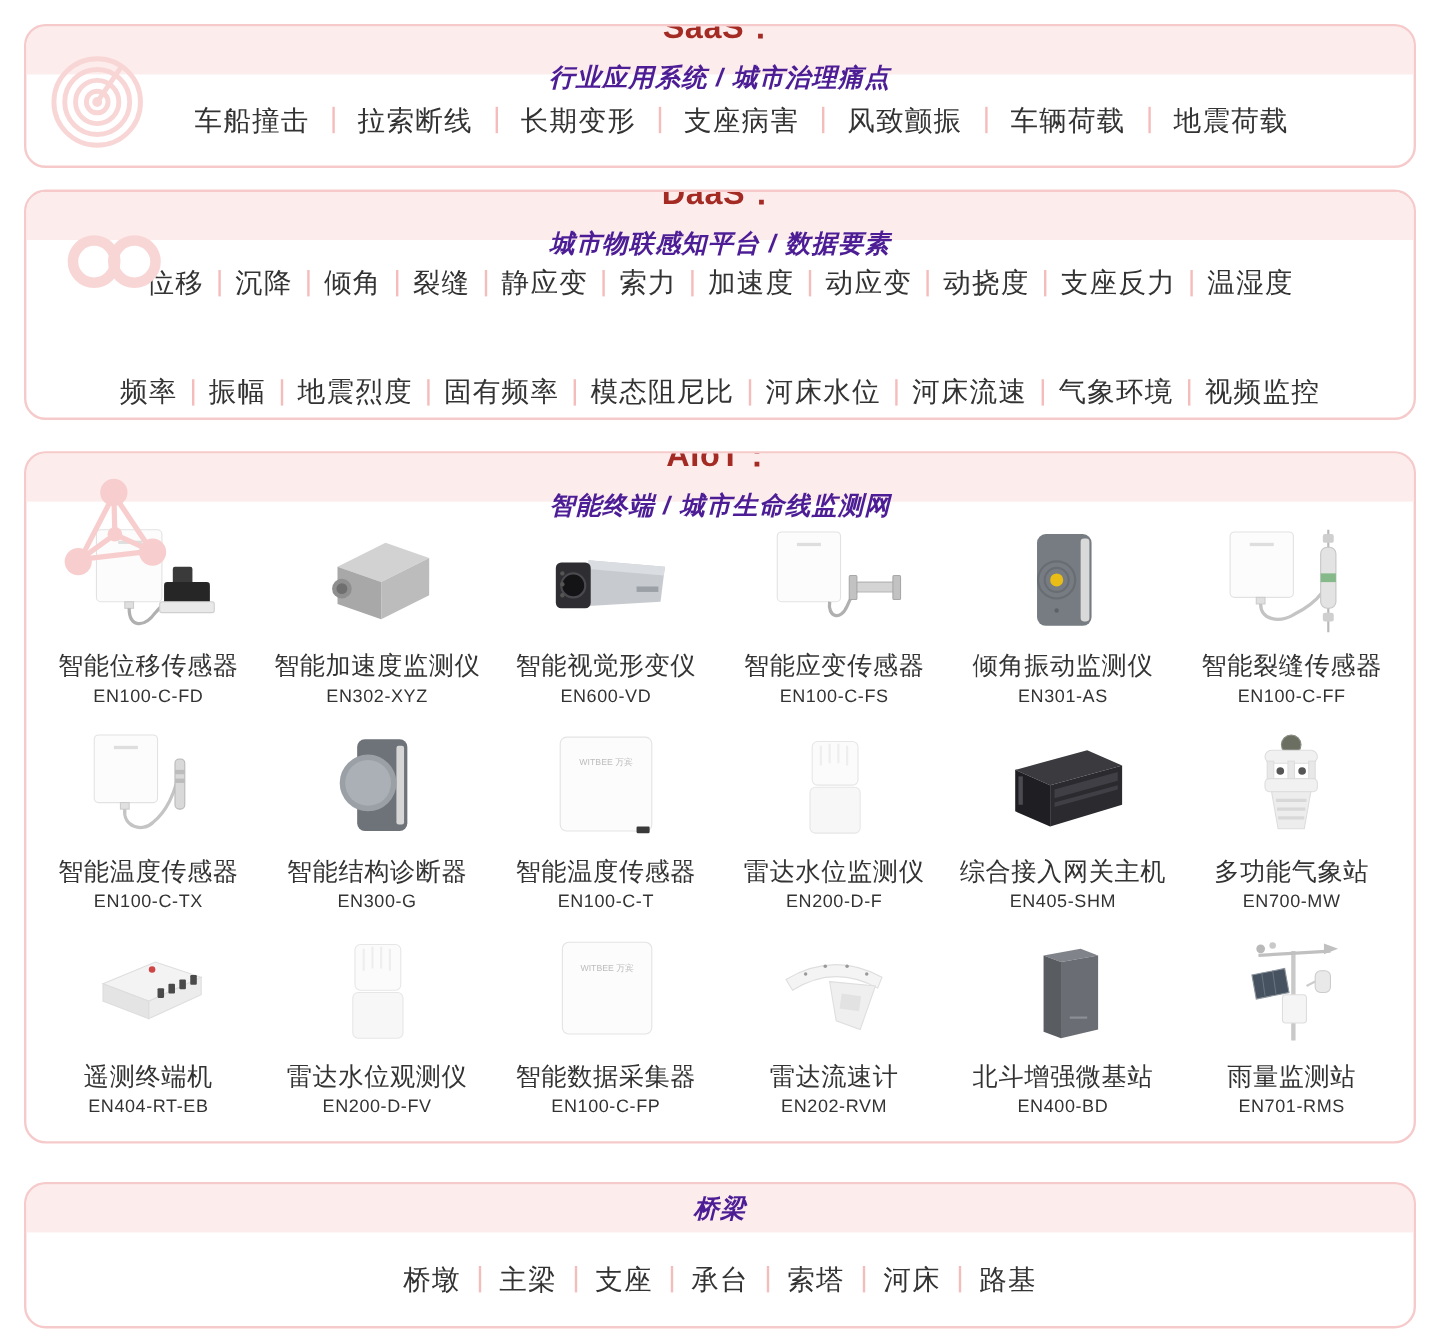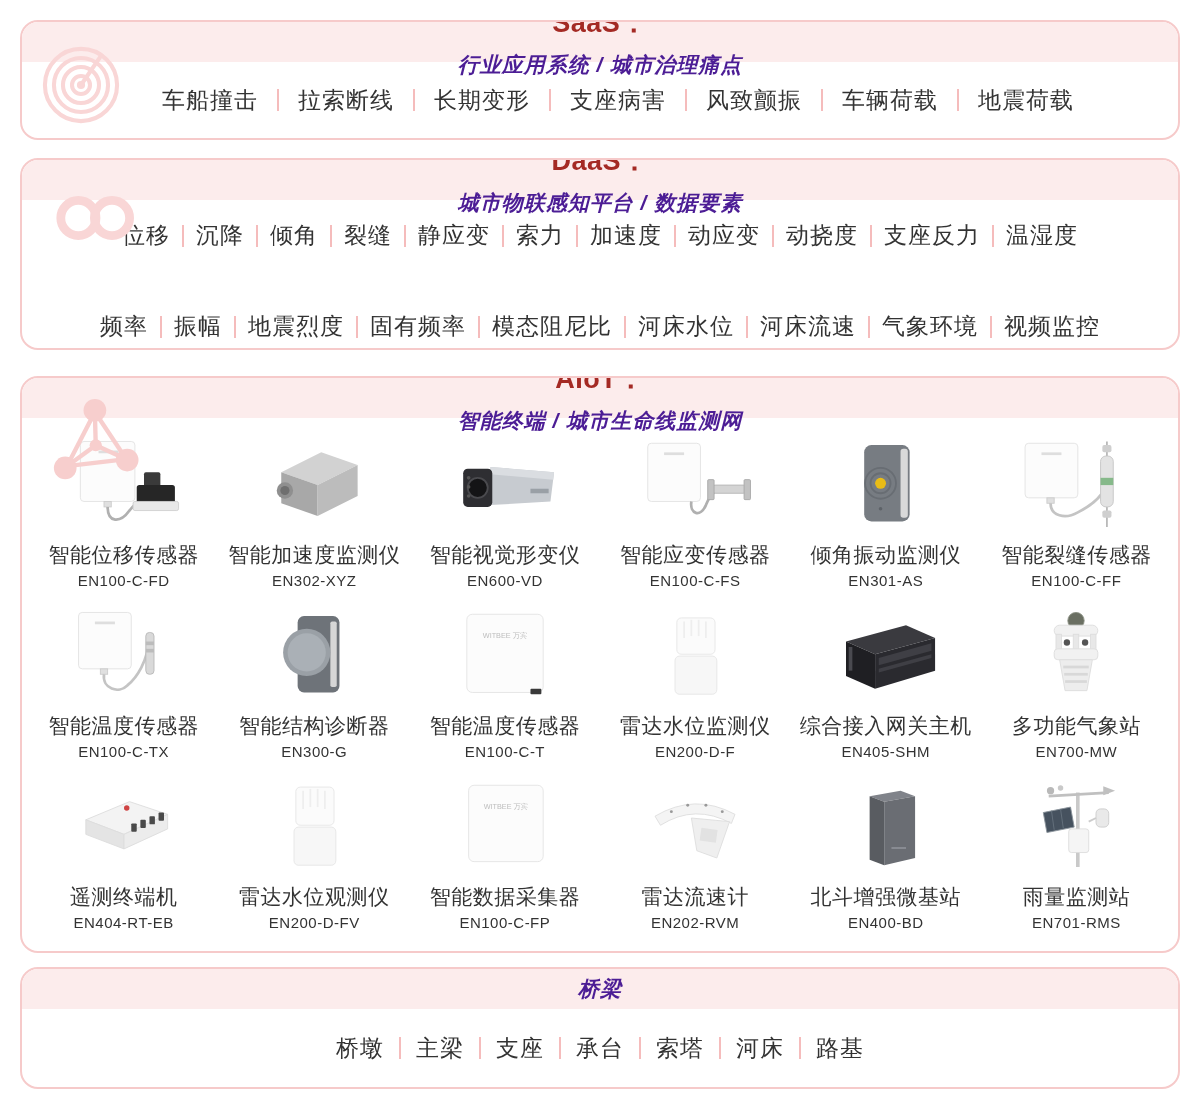--- a/index.html
+++ b/index.html
@@ -33,21 +33,21 @@
   .deco{position:absolute;pointer-events:none;}
   .grid{
     display:grid;grid-template-columns:repeat(6,1fr);
     padding:6px 16px 14px;column-gap:19px;
   }
   .card{display:flex;flex-direction:column;align-items:center;padding:12px 0 6px;}
   .imgbox{height:100px;width:140px;display:flex;align-items:center;justify-content:center;}
   .imgbox svg{width:136px;height:100px;}
   .pname{font-size:21px;color:#333;margin-top:5px;letter-spacing:.5px;white-space:nowrap;}
   .pmodel{font-size:15px;color:#333;margin-top:3px;letter-spacing:.5px;white-space:nowrap;}
-  .mb18{margin-bottom:18px;} .mb10{margin-bottom:26px;} .mb14{margin-bottom:14px;}
+  .mb18{margin-bottom:18px;} .mb10{margin-bottom:26px;} .mb14{margin-bottom:32px;}
   svg text{font-family:"Liberation Sans","DejaVu Sans",sans-serif;}
 </style>
 </head>
 <body>
 
 <div class="wrap">
 
   <div class="box mb18">
     <svg class="deco" style="left:18px;top:22px;width:82px;height:82px;" viewBox="0 0 100 100">
       <g fill="none" stroke="#f9d6d6" stroke-width="5">

